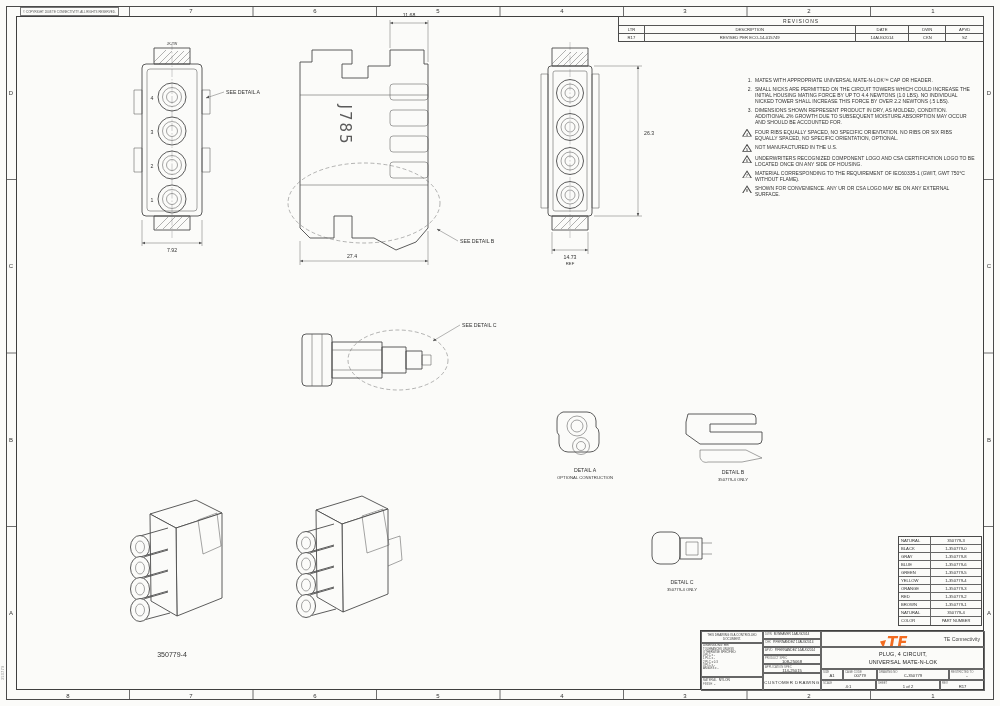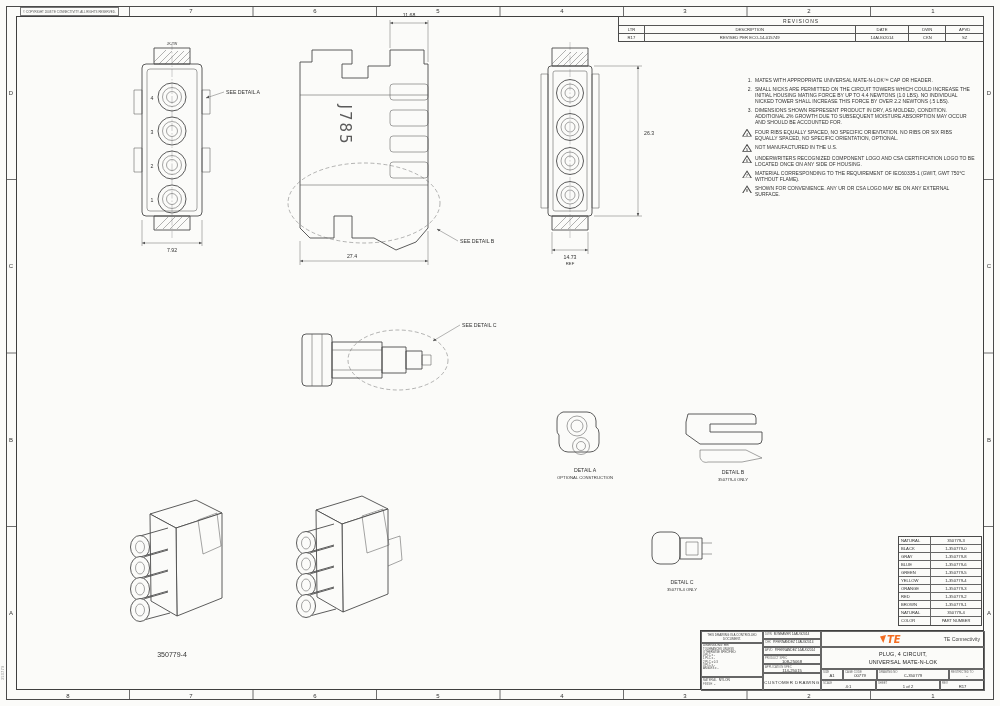--- a/index.html
+++ b/index.html
@@ -49,21 +49,21 @@
   .parts .pc2{flex:1;text-align:center;overflow:hidden;white-space:nowrap;}
   
   .tb{position:absolute;left:700px;top:630px;width:284px;height:60px;border:1px solid #3f3f3f;color:#333;}
   .cell{position:absolute;border:0.55px solid #666;overflow:hidden;}
   .cl-lab{display:block;font-size:2.8px;color:#666;line-height:1.1;padding:0.5px 0 0 1px;}
   .cl-val{display:block;font-size:4.2px;text-align:center;line-height:1.1;}
   .sig{display:flex;align-items:center;font-size:3.2px;gap:2px;padding-left:1px;}
   .sig b{font-weight:normal;color:#666;font-size:2.8px;}
   .tolline{font-size:2.8px;line-height:1.18;padding-left:1px;color:#444;white-space:nowrap;}
   .tolline.hd{font-size:3px;color:#333;}
-  .telogo{position:absolute;left:58px;top:2px;color:#f36c21;font-weight:bold;font-size:10px;font-family:"DejaVu Sans",sans-serif;font-style:italic;}
+  .telogo{position:absolute;left:58px;top:2px;color:#f36c21;font-weight:bold;font-size:15px;font-family:"DejaVu Sans",sans-serif;font-style:italic;}
   .telogo::before{content:"";display:inline-block;width:6px;height:8px;margin-right:1px;background:#f36c21;clip-path:polygon(0 20%,100% 0,55% 100%);}
   .company{position:absolute;right:4px;top:4px;font-size:5.2px;color:#444;}
   .ttl{position:absolute;left:0;right:0;text-align:center;font-size:5.4px;letter-spacing:0.2px;line-height:1.25;color:#222;}
   .cd{display:flex;align-items:center;justify-content:center;font-size:4.4px;letter-spacing:0.5px;height:100%;text-align:center;}
   .ctr{display:flex;align-items:center;justify-content:center;height:100%;font-size:3px;text-align:center;padding:0 1px;color:#444;}
 </style>
 </head>
 <body>
 
 <div class="sheet">

